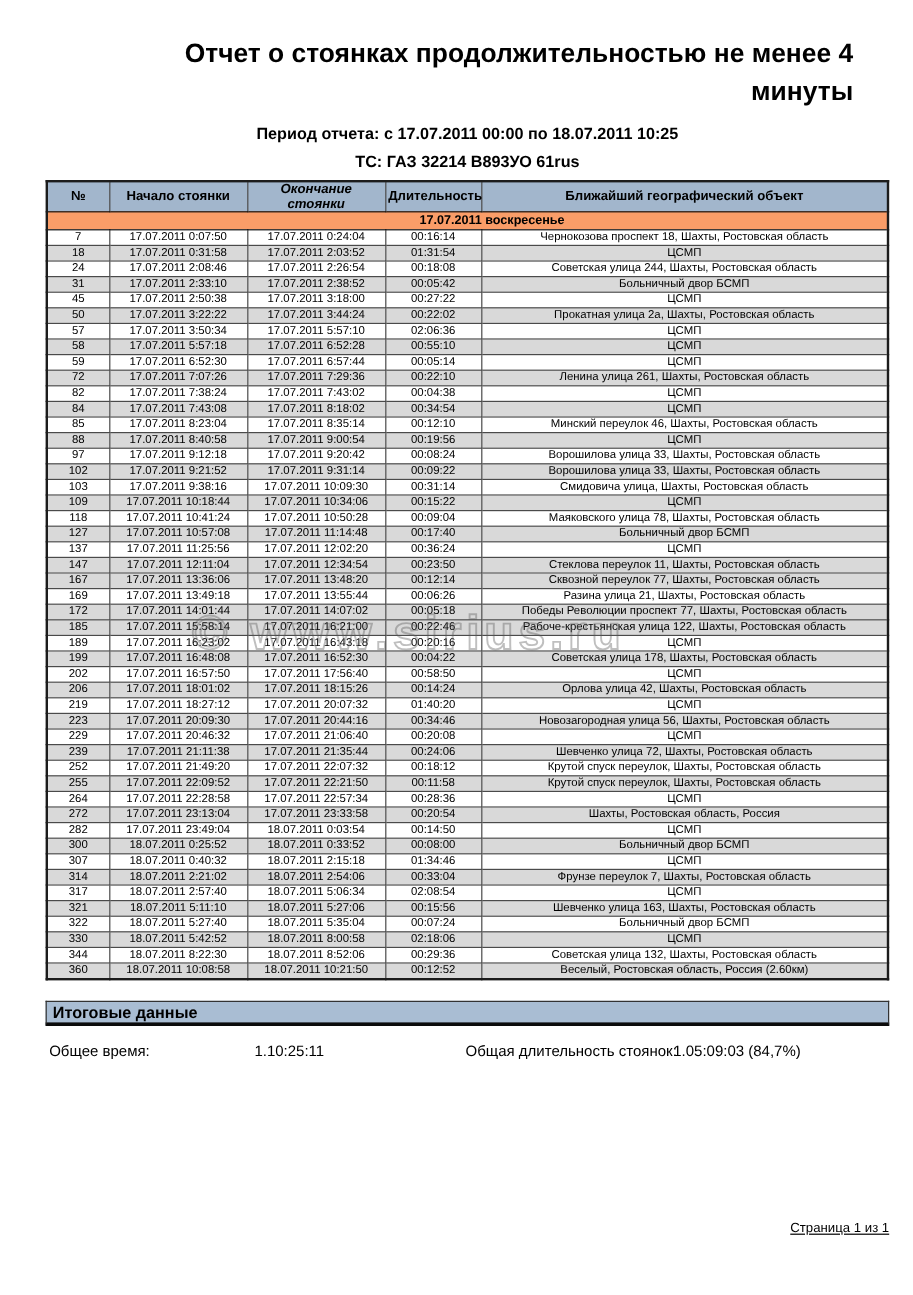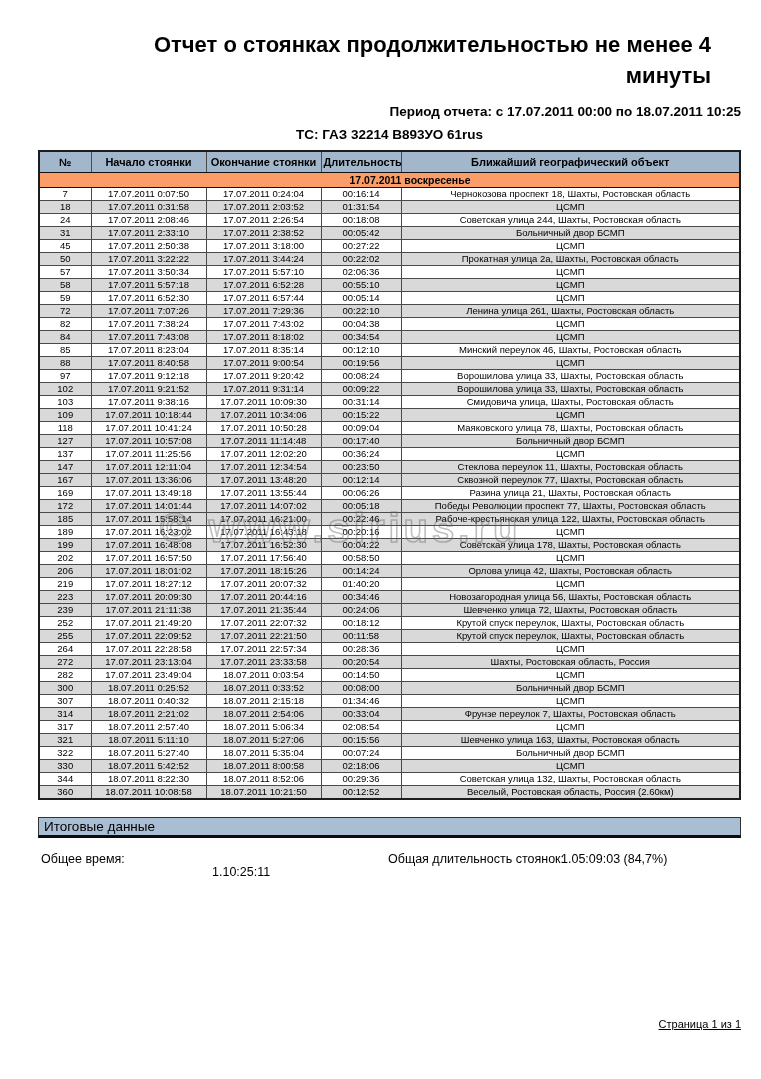--- a/index.html
+++ b/index.html
@@ -2,46 +2,46 @@
 <html style="--header-bg: #a2b6cc; --row-alt: #d9d9d9; --summary-bg: #a9bdd3;"><head>
 <meta charset="utf-8">
 <style>
   * { margin:0; padding:0; box-sizing:border-box; }
   body { background:#888; font-family:"Liberation Sans", sans-serif; }
   .page { position:relative; width:761px; height:1079px; background:#ffffff; overflow:hidden; margin:0 auto; }
   .content { position:absolute; left:38px; width:703px; top:0; }
 
   .report-title { margin-top:30px; text-align:right; font-size:22px; font-weight:bold; color:#000;
                   line-height:1.4; padding:0 30px; }
-  .report-period { margin-top:12px; text-align:right; font-size:13.5px; font-weight:bold; color:#000; }
+  .report-period { margin-top:12px; text-align:center; font-size:13.5px; font-weight:bold; color:#000; }
   .report-vehicle { margin-top:8px; text-align:center; font-size:13.5px; font-weight:bold; color:#000; }
 
   table.stops { width:703px; margin-top:8px; border-collapse:collapse; table-layout:fixed; }
   table.stops th, table.stops td { border:1px solid #4a4a4a; }
   table.stops { border:2px solid #1c1c1c; }
   table.stops thead th { background:var(--header-bg); font-size:11px; font-weight:bold; color:#000;
                          height:22px; text-align:center; padding:0 2px; border-bottom:1.5px solid #111; }
   th.col-num { width:52px; }
   th.col-start { width:115px; }
-  th.col-end { width:115px; }
+  th.col-end { width:115px;font-style:italic; }
   th.col-dur { width:80px; }
   th.col-obj { width:auto; }
 
   tr.group-row td { height:14px; font-size:10.5px; font-weight:bold; color:#000; text-align:center;
                     border-top:1.5px solid #111; border-bottom:1.5px solid #111; line-height:14px;padding-left:41px; }
   tr.data-row td { height:13px; line-height:12px; font-size:9.5px; color:#000; text-align:center;
                    padding:0 2px; background:#fff; overflow:hidden; white-space:nowrap; }
   tr.data-row.alt td { background:var(--row-alt); }
 
   .summary-bar { margin-top:17px; width:703px; height:21px; background:var(--summary-bg);
                  border:1px solid #333; border-bottom:3px solid #0b0b0b;
-                 font-size:13.5px; font-weight:normal; color:#000; padding:1px 4px 0 5px; }
+                 font-size:13.5px; font-weight:bold; color:#000; padding:1px 4px 0 5px; }
   .summary-line { position:relative; width:703px; height:16px; margin-top:14px; font-size:12.5px; color:#000; }
   .summary-line .s-label1 { position:absolute; left:3px; top:0; }
-  .summary-line .s-value1 { position:absolute; left:174px; top:13px; }
+  .summary-line .s-value1 { position:absolute; left:174px; top:0; }
   .summary-line .s-label2 { position:absolute; left:350px; top:0; }
   .summary-line .s-value2 { position:absolute; left:523px; top:0; }
 
   .page-footer { position:absolute; right:20px; top:1018px; font-size:11px; color:#000;text-decoration:underline; }
 
   .watermark { position:absolute; left:160px; top:506px; font-size:40px; font-weight:bold;
                letter-spacing:4px; color:rgba(255,255,255,0.05);
                -webkit-text-stroke:1.6px rgba(90,90,90,0.55); opacity:0.7; pointer-events:none;
                white-space:nowrap; }
 </style>
@@ -285,20 +285,27 @@
             <td>01:40:20</td>
             <td>ЦСМП</td>
           </tr>
           <tr class="data-row alt">
             <td>223</td>
             <td>17.07.2011 20:09:30</td>
             <td>17.07.2011 20:44:16</td>
             <td>00:34:46</td>
             <td>Новозагородная улица 56, Шахты, Ростовская область</td>
           </tr>
+          <tr class="data-row">
+            <td>229</td>
+            <td>17.07.2011 20:46:32</td>
+            <td>17.07.2011 21:06:40</td>
+            <td>00:20:08</td>
+            <td>ЦСМП</td>
+          </tr>
           <tr class="data-row alt">
             <td>239</td>
             <td>17.07.2011 21:11:38</td>
             <td>17.07.2011 21:35:44</td>
             <td>00:24:06</td>
             <td>Шевченко улица 72, Шахты, Ростовская область</td>
           </tr>
           <tr class="data-row">
             <td>252</td>
             <td>17.07.2011 21:49:20</td>

